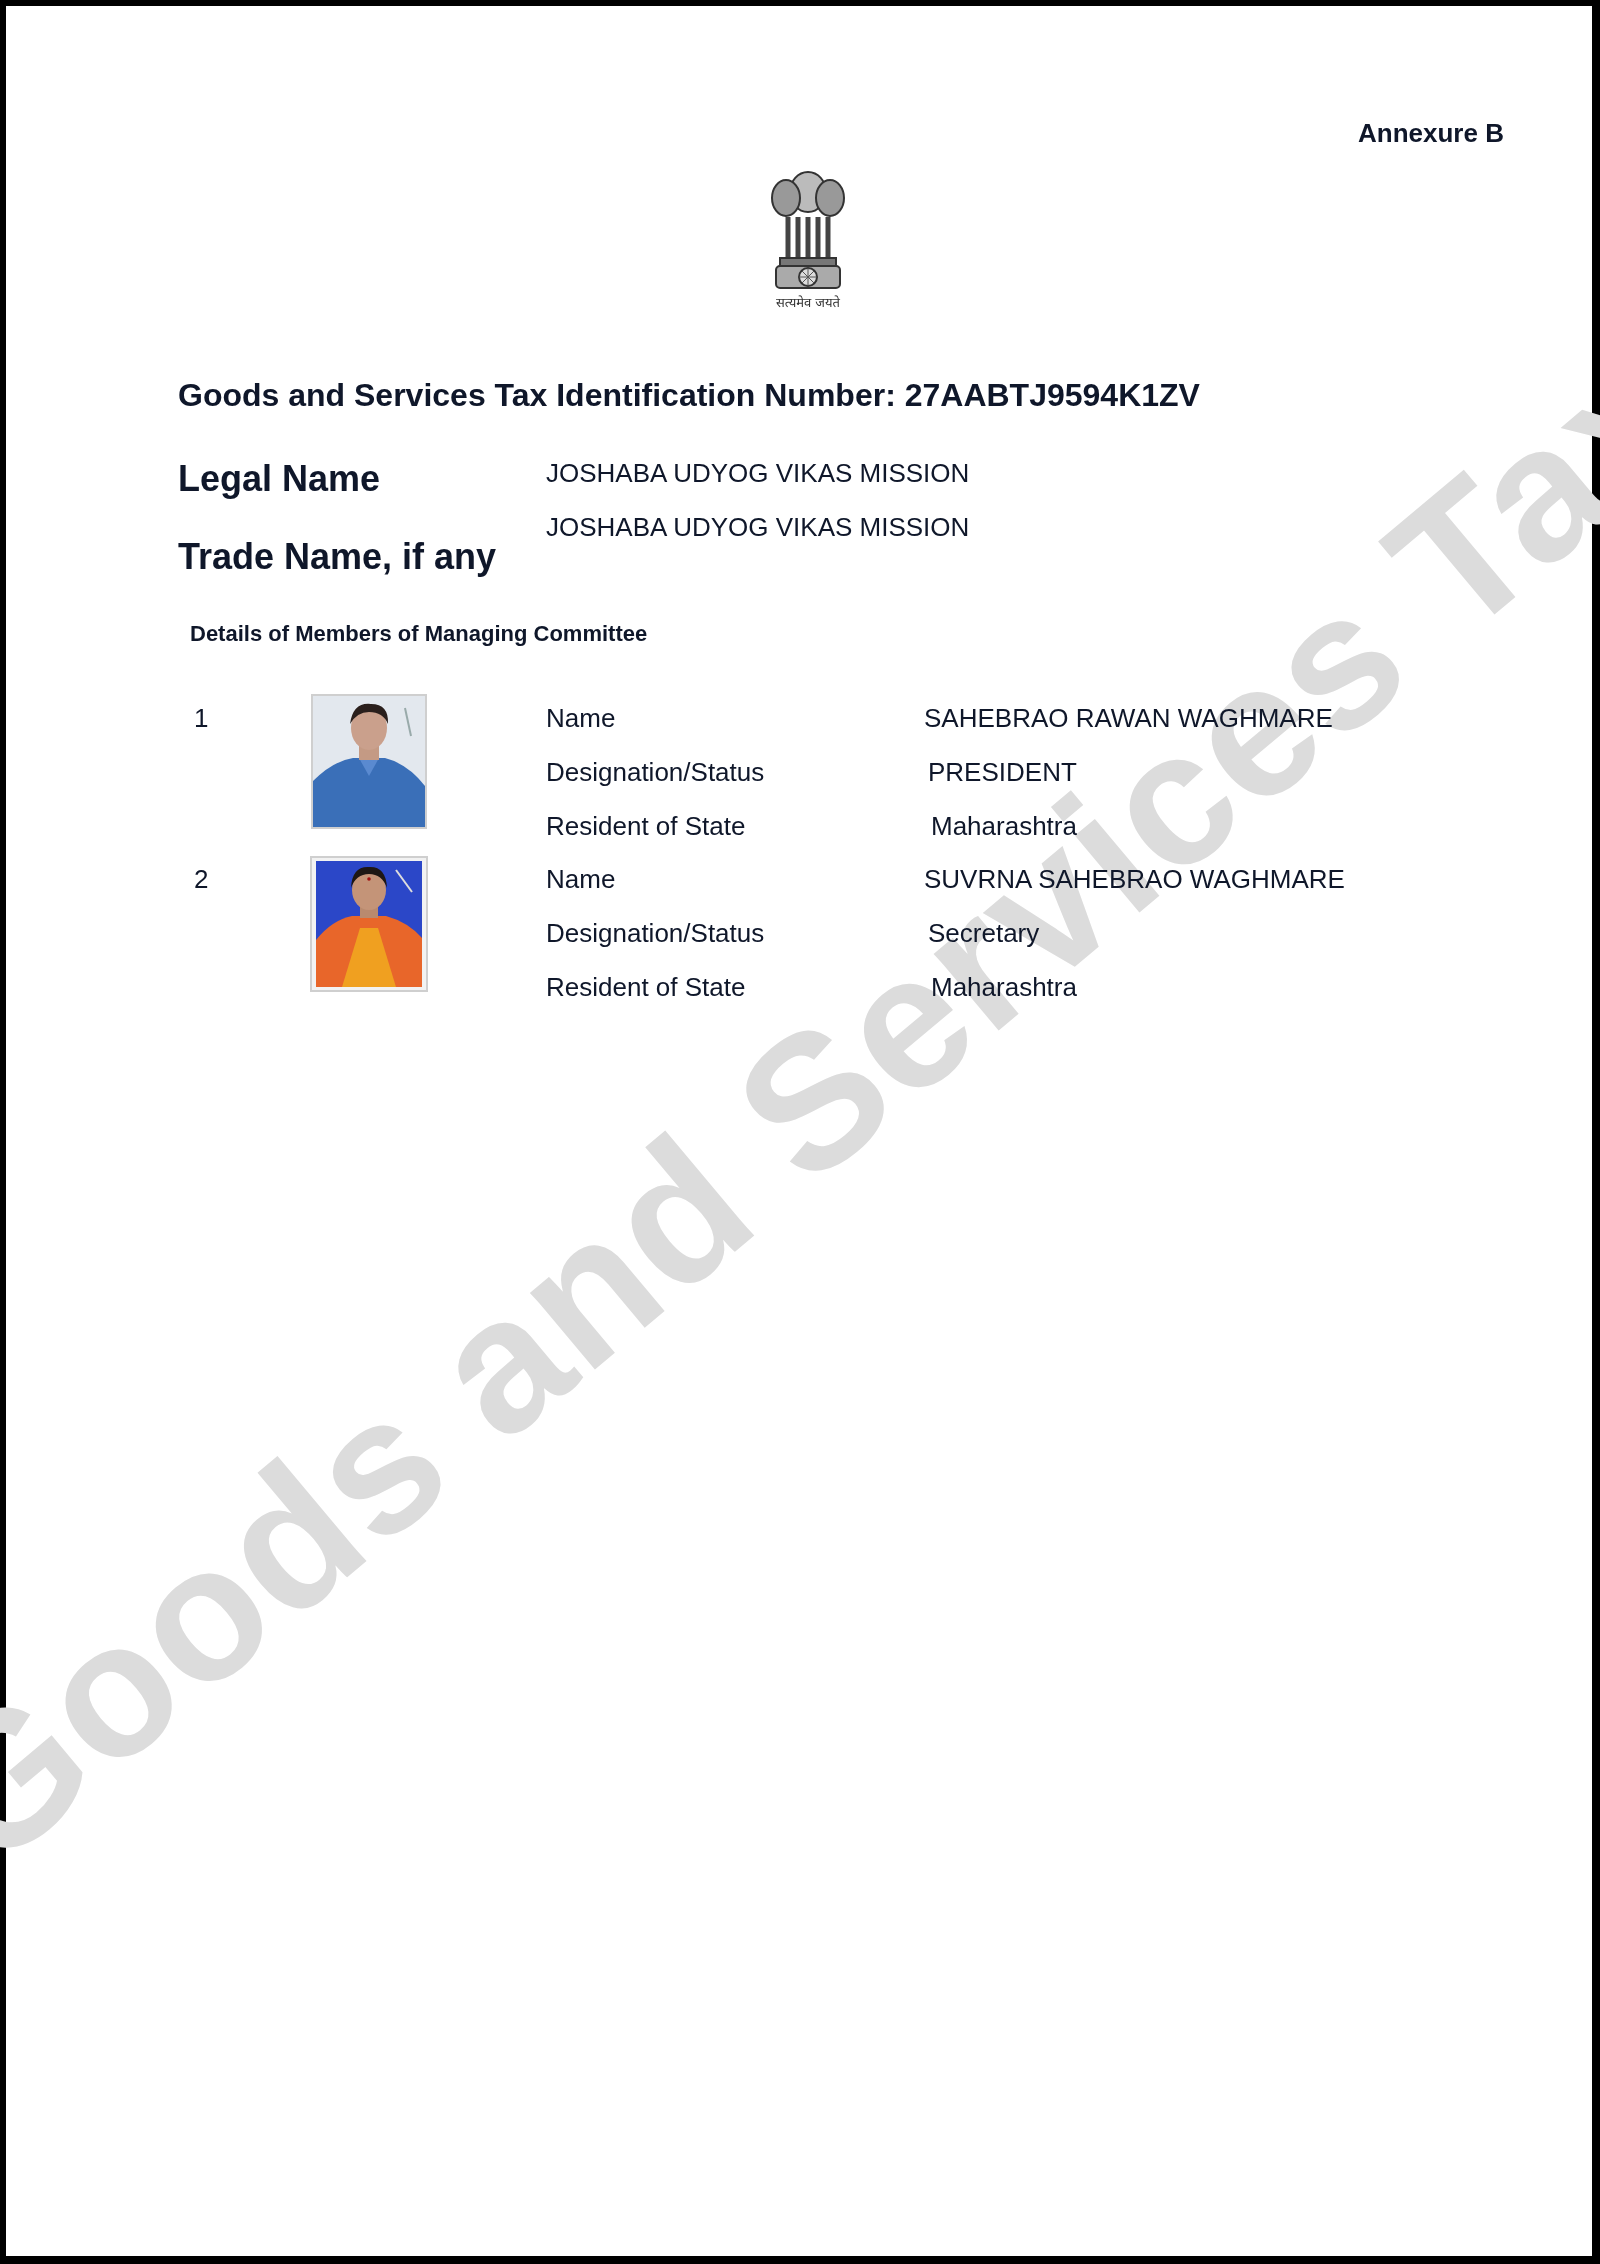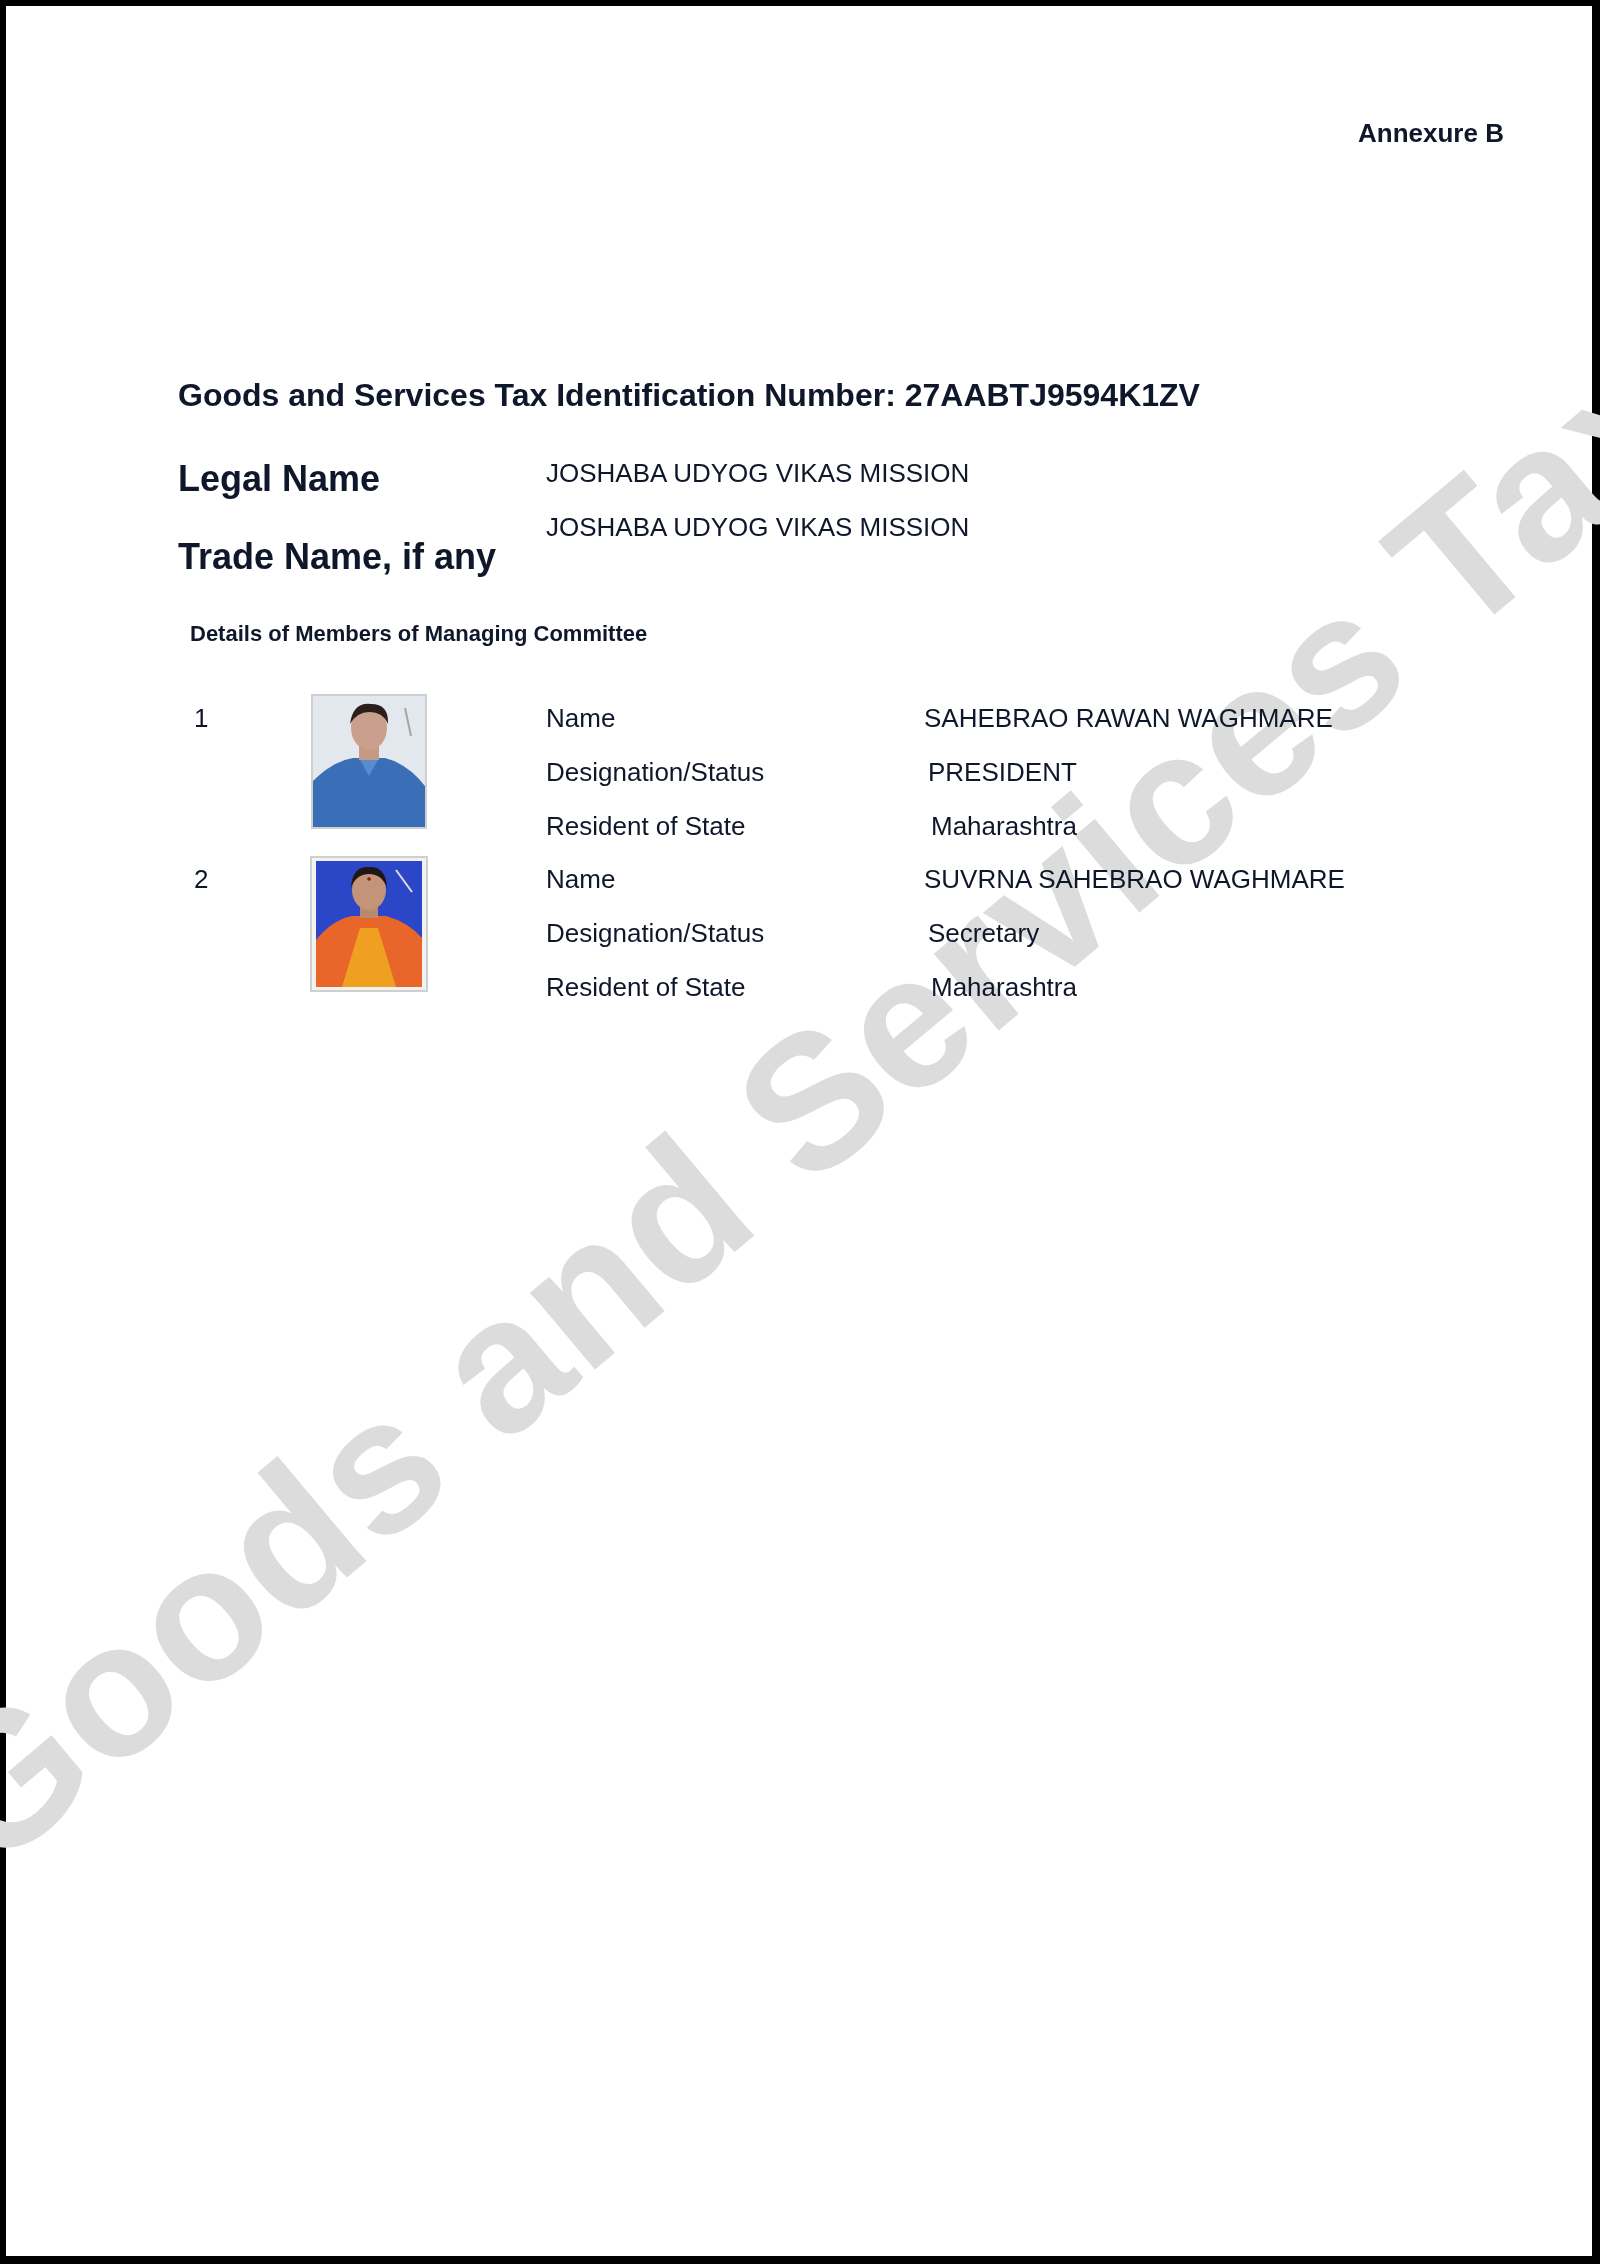--- a/index.html
+++ b/index.html
@@ -31,20 +31,36 @@
   </style>
 </head>
 <body>
 
 <div class="page">
   <div class="watermark">Goods and Services Tax</div>
 
   <div class="content">
     <div class="abs annex navy bold">Annexure B</div>
 
+    <div class="abs emblem">
+      <svg width="100" height="150" viewBox="0 0 100 150">
+
+        <g fill="none" stroke="#333" stroke-width="2">
+          <ellipse cx="50" cy="30" rx="18" ry="20" fill="#bbb"></ellipse>
+          <ellipse cx="28" cy="36" rx="14" ry="18" fill="#999"></ellipse>
+          <ellipse cx="72" cy="36" rx="14" ry="18" fill="#999"></ellipse>
+          <path d="M30 55 L30 95 M40 55 L40 98 M50 55 L50 98 M60 55 L60 98 M70 55 L70 95" stroke="#444" stroke-width="5"></path>
+          <rect x="22" y="96" width="56" height="8" fill="#777"></rect>
+          <rect x="18" y="104" width="64" height="22" rx="4" fill="#aaa"></rect>
+          <circle cx="50" cy="115" r="9" fill="#ddd"></circle>
+          <path d="M50 106 L50 124 M41 115 L59 115 M44 109 L56 121 M56 109 L44 121" stroke="#555" stroke-width="1"></path>
+        </g>
+        <text x="50" y="145" text-anchor="middle" font-size="13" fill="#333" font-family="DejaVu Sans, sans-serif">सत्यमेव जयते</text>
+      </svg>
+    </div>
 
     <div class="abs gstin navy bold">
       <span>Goods and Services Tax Identification Number:</span>
       <span>27AABTJ9594K1ZV</span>
     </div>
 
     <div class="abs lbl navy bold" style="left:172px; top:452px;">Legal Name</div>
     <div class="abs val navy" style="left:540px; top:452px;">JOSHABA UDYOG VIKAS MISSION</div>
 
     <div class="abs lbl navy bold" style="left:172px; top:530px;text-align:center;">Trade Name, if any</div>

